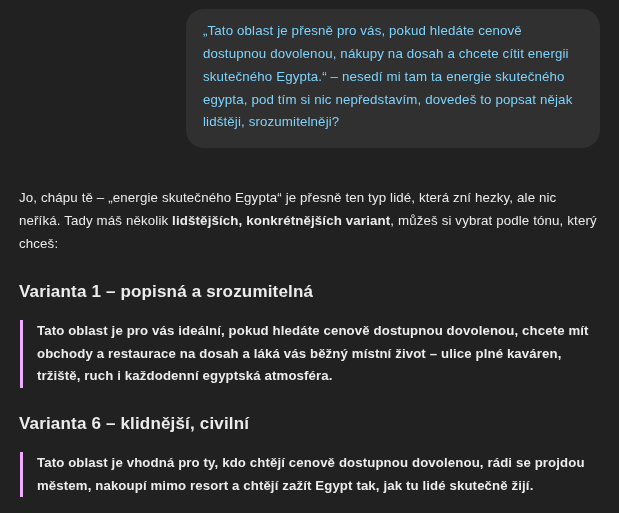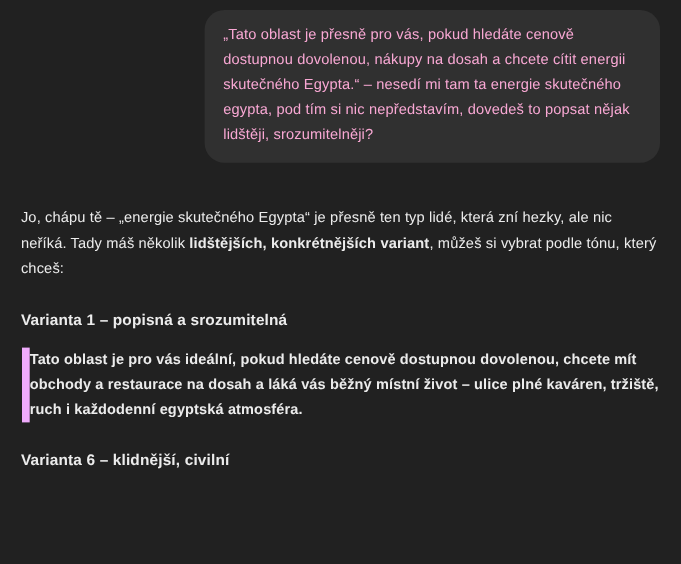--- a/index.html
+++ b/index.html
@@ -23,21 +23,21 @@
     overflow: hidden;
   }
   .user-row {
     display: flex;
     justify-content: flex-end;
     padding: 9px 19px 0 19px;
     box-sizing: border-box;
   }
   .user-bubble {
     background: #303030;
-    color: #f9a8d4;
+    color: #7dd3fc;
     border-radius: 18px;
     padding: 11px 17px 14px 17px;
     max-width: 380px;
     font-size: 13.3px;
     line-height: 1.72;
     text-align: left;
     letter-spacing: 0.01em;
   }
   .assistant {
     padding: 0 19px;
@@ -47,28 +47,29 @@
     margin: 0;
     font-size: 13.3px;
     line-height: 1.72;
     color: #ececec;
     letter-spacing: 0.01em;
   }
   .intro {
     margin-top: 39px !important;
   }
   .variant-heading {
-    font-size: 14px;
+    font-size: 17px;
     font-weight: bold;
     color: #ececec;
     margin: 26px 0 0 0;
     letter-spacing: 0.01em;
   }
   .quote {
-    border-left: 7px solid #f0abfc;
+    border-left: 3px solid #f0abfc;
+    padding-left: 14px;
     margin: 18px 0 0 1px;
   }
   .quote p {
     font-weight: bold;
     font-size: 13.2px;
     line-height: 1.72;
     color: #ececec;
   }
   .strong {
     font-weight: bold;
@@ -91,17 +92,20 @@
     <p class="intro"><span>Jo, chápu tě – „energie skutečného Egypta“ je přesně ten typ lidé, která zní hezky, ale nic neříká. Tady máš několik </span><span class="strong">lidštějších, konkrétnějších variant</span><span>, můžeš si vybrat podle tónu, který chceš:</span></p>
 
     <div class="variant-heading">Varianta 1 – popisná a srozumitelná</div>
 
     <div class="quote">
       <p>Tato oblast je pro vás ideální, pokud hledáte cenově dostupnou dovolenou, chcete mít obchody a restaurace na dosah a láká vás běžný místní život – ulice plné kaváren, tržiště, ruch i každodenní egyptská atmosféra.</p>
     </div>
 
     <div class="variant-heading">Varianta 6 – klidnější, civilní</div>
 
+    <div class="quote">
+      <p>Tato oblast je vhodná pro ty, kdo chtějí cenově dostupnou dovolenou, rádi se projdou městem, nakoupí mimo resort a chtějí zažít Egypt tak, jak tu lidé skutečně žijí.</p>
+    </div>
 
     <div class="spacer-bottom"></div>
 
   </div>
 </div>
 
 </body></html>

